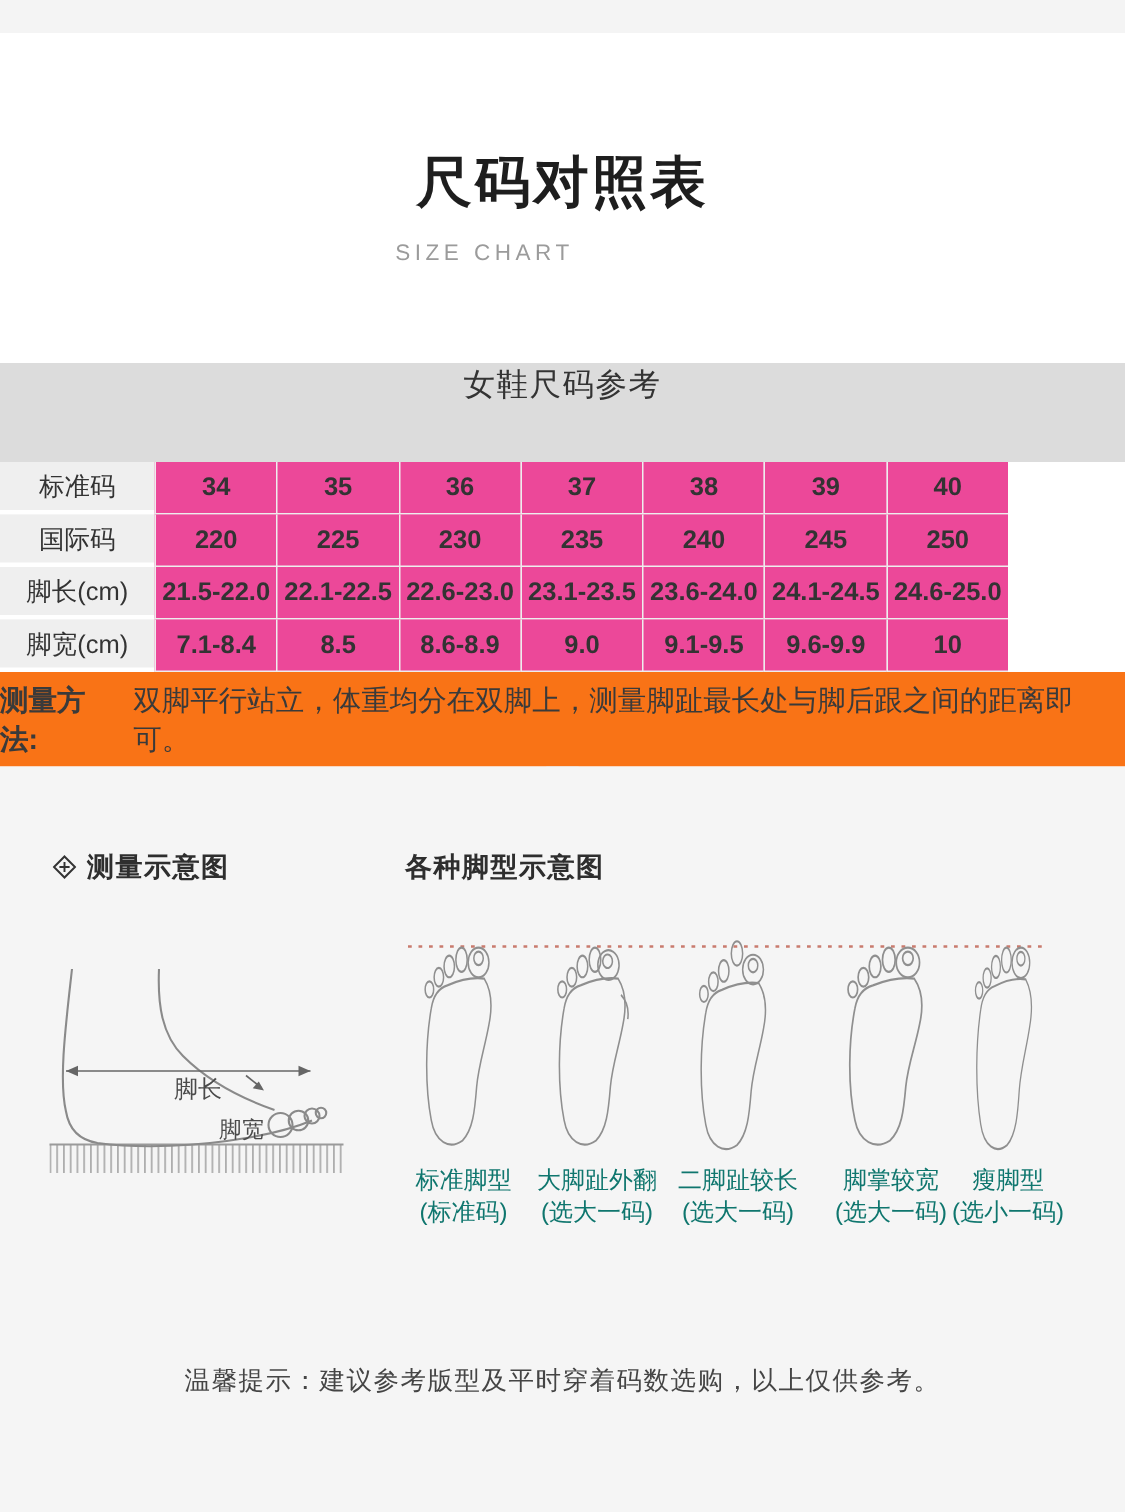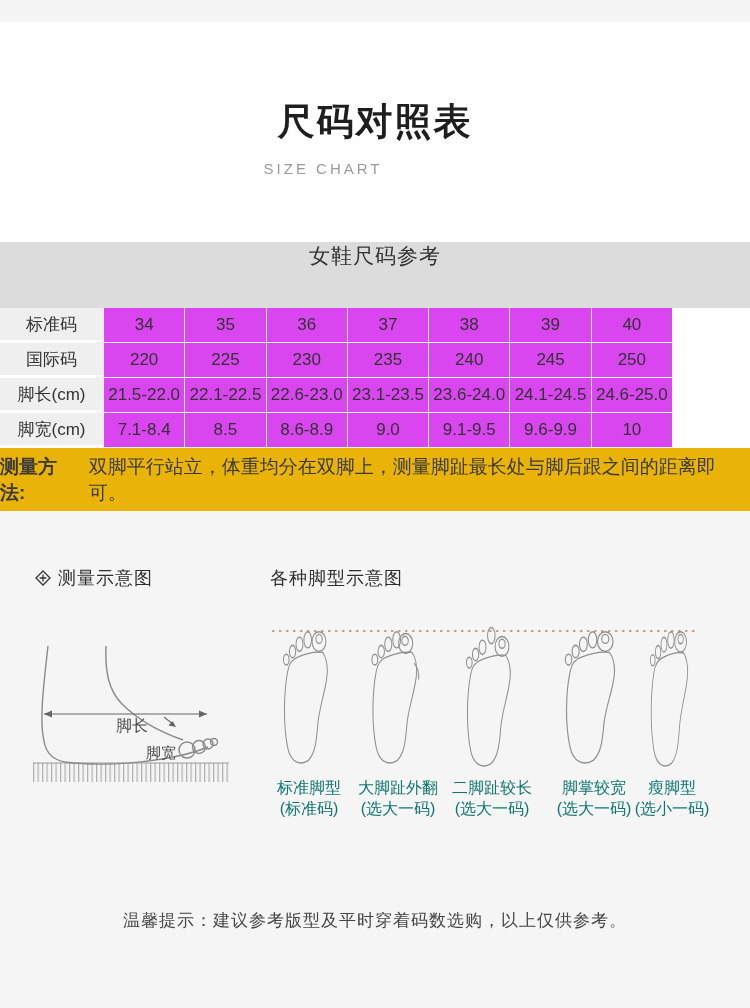--- a/index.html
+++ b/index.html
@@ -11,29 +11,29 @@
   .sub-title{position:absolute;top:160px;left:0;width:646px;text-align:center;
              font-size:15px;color:#9b9b9b;letter-spacing:3px;}
   .table-header-band{position:absolute;top:242px;left:0;width:750px;height:66px;background:#dcdcdc;
              display:flex;align-items:flex-start;justify-content:center;
              font-size:21px;color:#333;letter-spacing:1px;}
   .size-table{position:absolute;top:308px;left:0;width:672px;display:grid;
               grid-template-columns:103px repeat(7,1fr);}
   .cell{box-sizing:border-box;height:35px;display:flex;align-items:center;justify-content:center;
         font-size:17px;color:#333;white-space:nowrap;}
   .cell.label{background:#efefef;border-bottom:3px solid #ffffff;}
-  .cell.val{background:#d946ef;border-bottom:1px solid #ededed;border-left:1px solid #ededed;}
-  .measure-band{position:absolute;top:448px;left:0;width:750px;height:63px;background:#eab308;
+  .cell.val{background:#ec4899;border-bottom:1px solid #ededed;border-left:1px solid #ededed;font-weight:bold;}
+  .measure-band{position:absolute;top:448px;left:0;width:750px;height:63px;background:#f97316;
                 display:flex;align-items:center;justify-content:center;font-size:19px;color:#3a3a3a;}
   .measure-band .prefix{font-weight:bold;margin-right:7px;}
   .notch{position:absolute;top:511px;left:364px;width:0;height:0;
          border-left:11px solid transparent;border-right:11px solid transparent;
          border-top:9px solid #d8d8d8;}
   .diagram-section{position:absolute;top:511px;left:0;width:750px;height:497px;background:#f5f5f5;}
-  .sec-heading{position:absolute;top:55px;font-size:18px;font-weight:normal;color:#2e2e2e;
+  .sec-heading{position:absolute;top:55px;font-size:18px;font-weight:bold;color:#2e2e2e;
                letter-spacing:1px;display:flex;align-items:center;}
   .sec-heading .ic{margin-right:7px;display:inline-flex;}
   .h-left{left:35px;}
   .h-right{left:270px;}
   .svg-abs{position:absolute;}
   .foot-label{position:absolute;top:266px;width:130px;text-align:center;
               font-size:16px;color:#0f766e;line-height:21px;white-space:nowrap;}
   .footer-note{position:absolute;top:398px;left:0;width:750px;text-align:center;
                font-size:17px;color:#454545;letter-spacing:1px;}
 </style>

